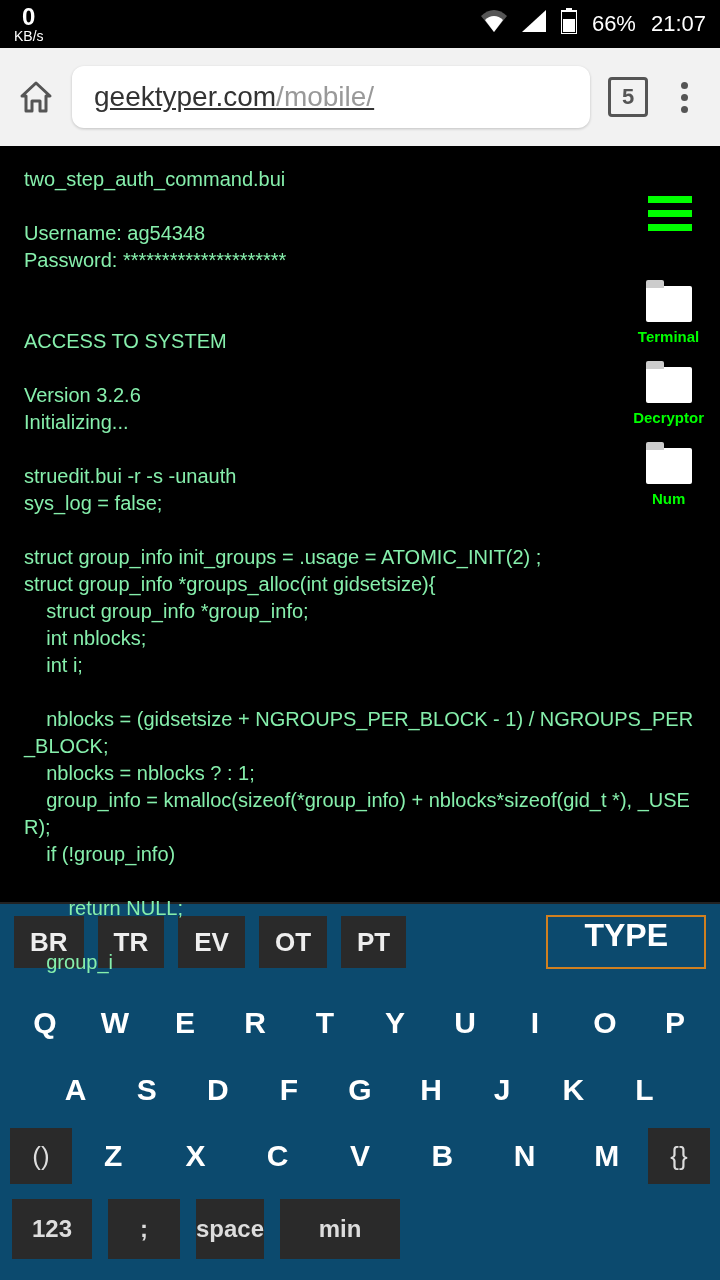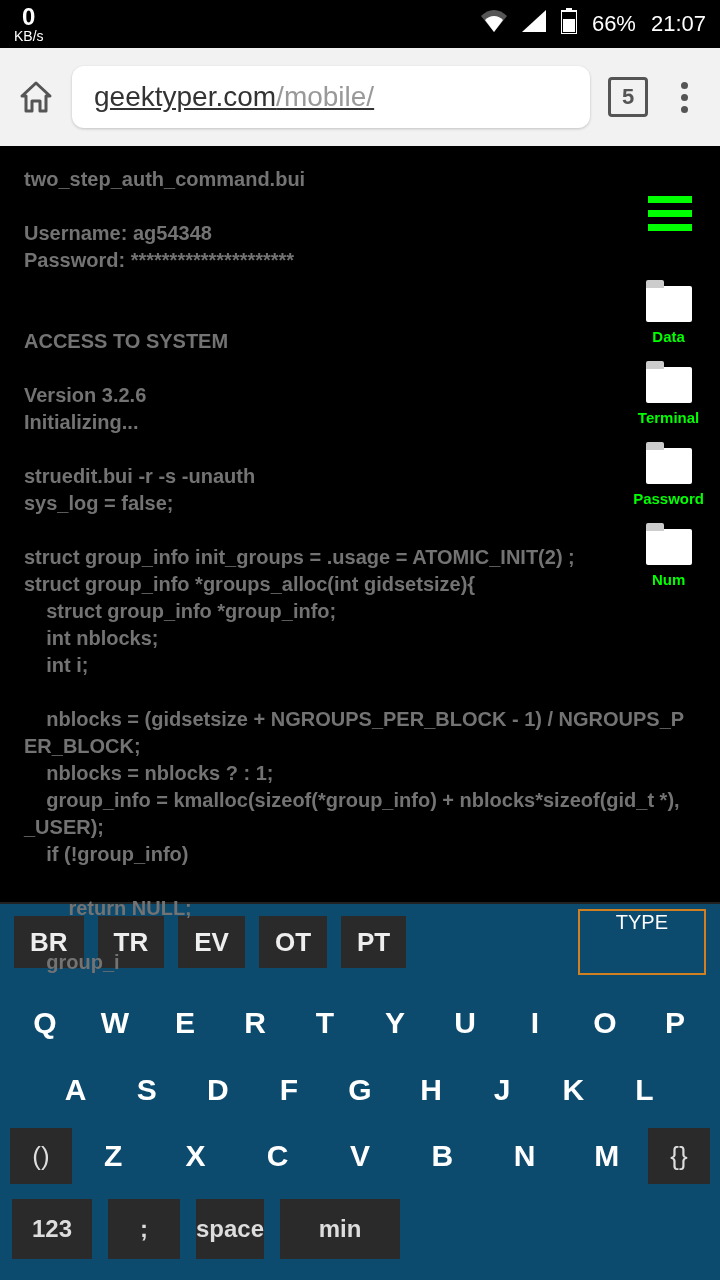--- a/index.html
+++ b/index.html
@@ -12,32 +12,32 @@
   .status-icon { display: inline-block; }
   .browser-bar { height: 98px; background: #f2f2f2; display: flex; align-items: center; padding: 0 18px; gap: 18px; }
   .home-icon { width: 36px; height: 36px; }
   .url-bar { flex: 1; height: 62px; background: #fff; border-radius: 12px; box-shadow: 0 1px 3px rgba(0,0,0,0.2); display: flex; align-items: center; padding: 0 22px; font-size: 28px; color: #333; text-decoration: underline; }
   .url-domain { color: #333; }
   .url-path { color: #999; }
   .tabs-box { width: 40px; height: 40px; border: 3px solid #555; border-radius: 4px; display: flex; align-items: center; justify-content: center; font-size: 22px; color: #555; font-weight: bold; }
   .menu-dots { width: 36px; display: flex; flex-direction: column; align-items: center; gap: 5px; }
   .menu-dots span { width: 7px; height: 7px; background: #555; border-radius: 50%; }
   .content { height: 756px; background: #000; position: relative; padding: 20px 24px; }
-  .terminal-text { color: #737373; font-family: Arial, sans-serif; font-size: 20px; font-weight: bold; line-height: 1.35; white-space: pre-wrap; word-break: break-all; }
+  .terminal-text { color: #86efac; font-family: Arial, sans-serif; font-size: 20px; font-weight: normal; line-height: 1.35; white-space: pre-wrap; word-break: break-all; }
   .hamburger { position: absolute; top: 50px; right: 28px; display: flex; flex-direction: column; gap: 7px; }
   .hamburger span { width: 44px; height: 7px; background: #00ff00; }
   .folders { position: absolute; top: 140px; right: 16px; display: flex; flex-direction: column; gap: 22px; }
   .folder-item { display: flex; flex-direction: column; align-items: center; gap: 6px; }
   .folder-icon { width: 46px; height: 36px; background: #fff; position: relative; border-radius: 2px; }
   .folder-icon::before { content: ''; position: absolute; top: -6px; left: 0; width: 18px; height: 8px; background: #ccc; border-radius: 2px 2px 0 0; }
   .folder-label { color: #00ff00; font-size: 15px; font-weight: bold; }
   .keyboard-area { height: 378px; background: #0c4a6e; display: flex; flex-direction: column; }
   .suggestion-row { height: 78px; display: flex; align-items: center; padding: 0 14px; gap: 14px; border-top: 2px solid #222; }
   .sug-btn { background: #2a2a2a; color: #eee; font-size: 26px; font-weight: bold; height: 52px; padding: 0 16px; display: flex; align-items: center; justify-content: center; }
-  .type-btn { margin-left: auto; border: 2px solid #d08020; background: transparent; color: #fff; font-size: 20px; font-weight: normal; height: 66px; padding: 0 36px; }
+  .type-btn { margin-left: auto; border: 2px solid #d08020; background: transparent; color: #fff; font-size: 32px; font-weight: bold; height: 54px; padding: 0 36px; }
   .kb-rows { flex: 1; display: flex; flex-direction: column; justify-content: space-around; padding: 10px 0 6px; }
   .kb-row { display: flex; justify-content: space-around; align-items: center; padding: 0 10px; }
   .kb-row.row2 { padding: 0 40px; }
   .kb-key { color: #fff; font-size: 30px; font-weight: bold; flex: 1; text-align: center; height: 56px; line-height: 56px; }
   .kb-special { background: #2a2a2a; color: #ddd; font-size: 24px; font-weight: bold; height: 60px; display: flex; align-items: center; justify-content: center; margin: 0 4px; }
   .kb-bottom { display: flex; padding: 4px 8px 10px; gap: 8px; }
   .kb-bottom .kb-special { flex: 0 0 auto; }
   .w123 { width: 80px; }
   .wsemi { width: 72px; }
   .wspace { flex: 1; }
@@ -126,29 +126,25 @@
 
     group_i</div>
   <div class="hamburger">
     <span></span>
       <span></span>
       <span></span>
   </div>
   <div class="folders">
     <div class="folder-item">
       <div class="folder-icon"></div>
-      <div class="folder-label">Data</div>
+      <div class="folder-label">Terminal</div>
     </div>
     <div class="folder-item">
       <div class="folder-icon"></div>
-      <div class="folder-label">Terminal</div>
-    </div>
-    <div class="folder-item">
-      <div class="folder-icon"></div>
-      <div class="folder-label">Password</div>
+      <div class="folder-label">Decryptor</div>
     </div>
     <div class="folder-item">
       <div class="folder-icon"></div>
       <div class="folder-label">Num</div>
     </div>
   </div>
 </div>
 
 <div class="keyboard-area">
   <div class="suggestion-row">

